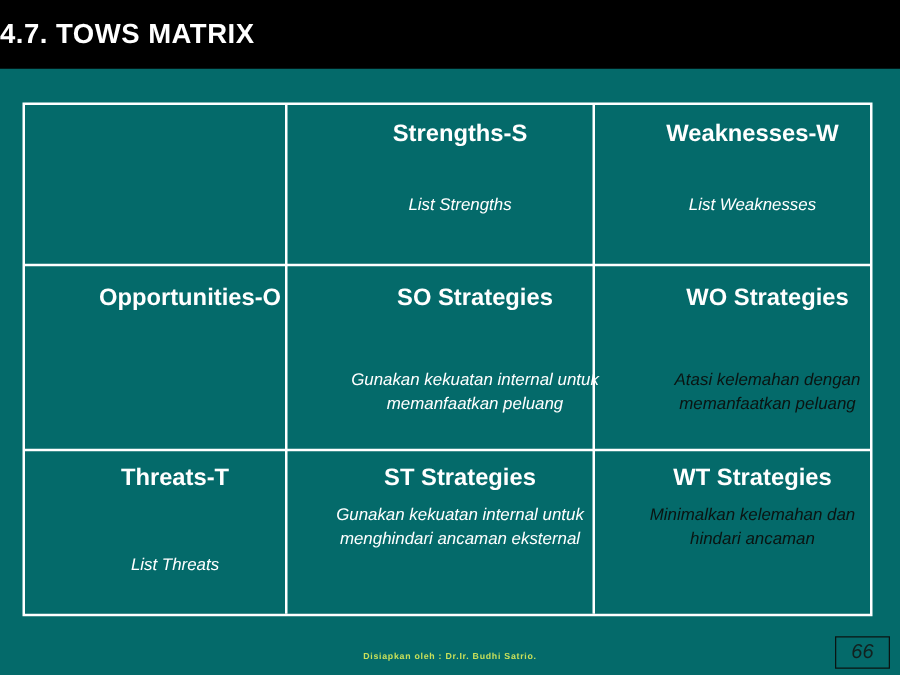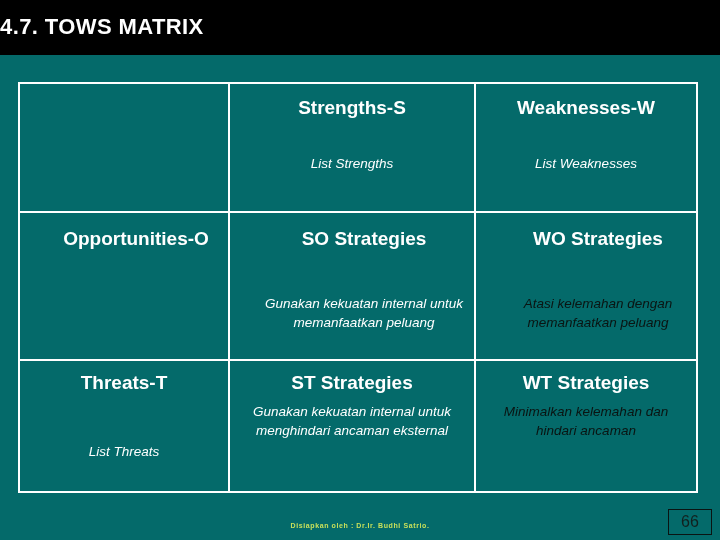--- a/index.html
+++ b/index.html
@@ -45,21 +45,21 @@
     left: 18px;
     top: 82px;
     width: 680px;
     height: 411px;
     border: 2px solid #FFFFFF;
     border-collapse: separate;
   }
 
   .matrix-row {
     position: absolute;
-    left: 0;
+    left: 16px;
     width: 676px;
   }
 
   #matrix-row-header { top: 0;   height: 127px; }
   #matrix-row-opp    { top: 127px; height: 148px; margin-left: 12px; }
   #matrix-row-threat { top: 275px; height: 132px; }
 
   .row-divider {
     position: absolute;
     left: 0;
@@ -152,20 +152,21 @@
     position: absolute;
     right: 8px;
     top: 509px;
     width: 44px;
     height: 26px;
     border: 1px solid #0A1412;
     background: #046A6A;
     display: flex;
     align-items: center;
     justify-content: center;
+    font-style: italic;
   }
 
   #page-number {
     color: #12211F;
     font-size: 16px;
     line-height: 18px;
   }
 </style>
 </head>
 <body>

